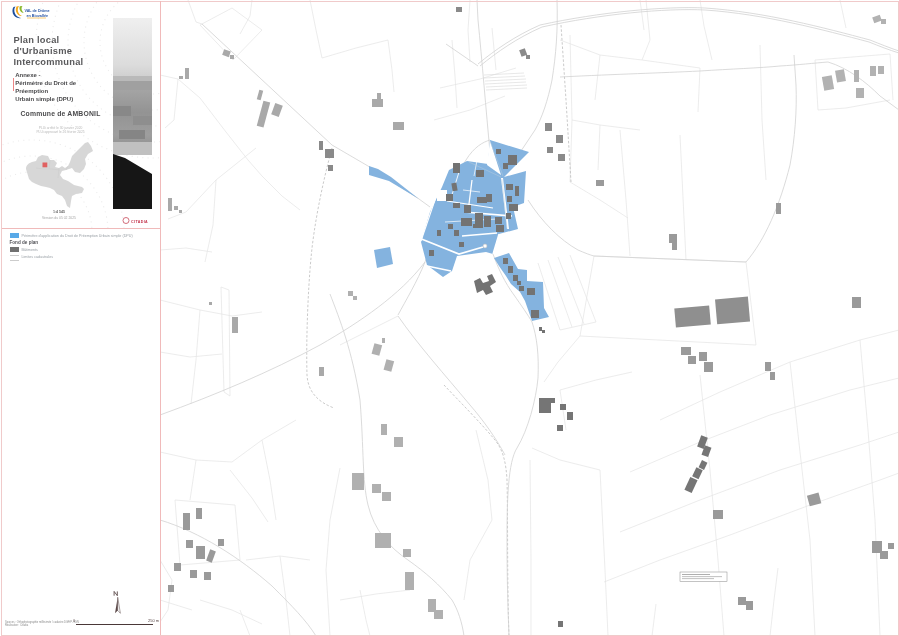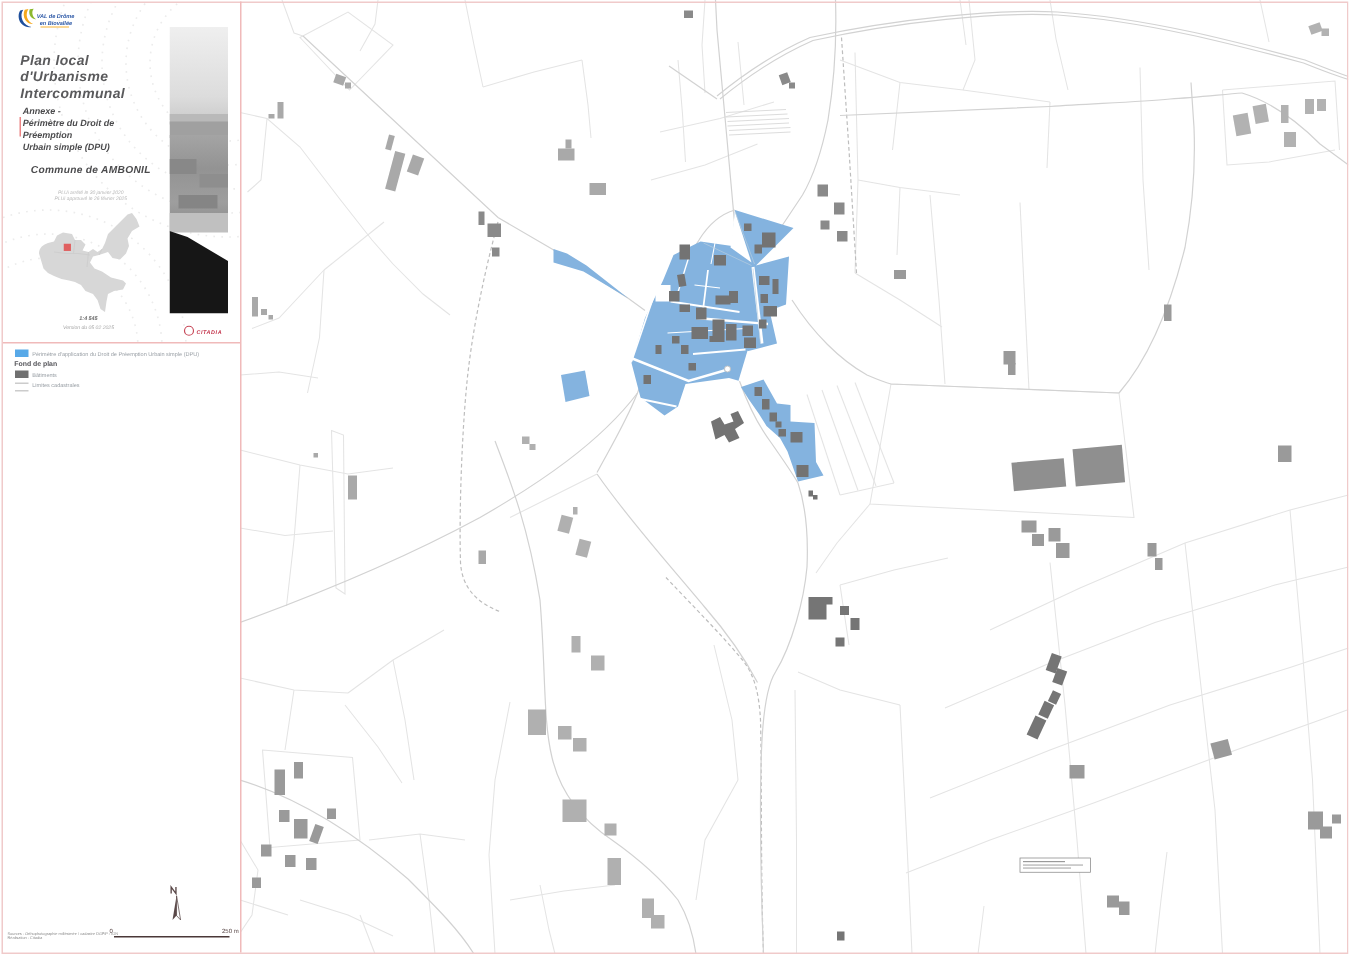--- a/index.html
+++ b/index.html
@@ -328,21 +328,21 @@
 </g>
 </svg>
 </div>
 
 <div class="abs" style="left:1px;top:1px;width:896px;height:633px;border:1px solid #f0caca;"></div>
 
 <div class="abs" style="left:160px;top:1px;width:1px;height:634px;background:#f0baba;"></div>
 
 <div class="abs" style="left:2px;top:228px;width:158px;height:1px;background:#f0baba;"></div>
 
-<div class="abs" style="left:2px;top:2px;width:158px;height:226px;background:#ffffff;font-style:italic;">
+<div class="abs" style="left:2px;top:2px;width:158px;height:226px;background:#ffffff;">
 
   <svg class="abs" style="left:0;top:0;" width="158" height="226" viewBox="0 0 158 226">
     <g fill="none" stroke="#ececec" stroke-width="1.1" stroke-dasharray="1.1,4.2">
       <circle cx="150" cy="40" r="52"></circle>
       <circle cx="150" cy="40" r="68"></circle>
       <circle cx="150" cy="40" r="84"></circle>
       <circle cx="150" cy="40" r="100"></circle>
       <circle cx="150" cy="40" r="116"></circle>
       <circle cx="30" cy="230" r="60"></circle>
       <circle cx="30" cy="230" r="76"></circle>

